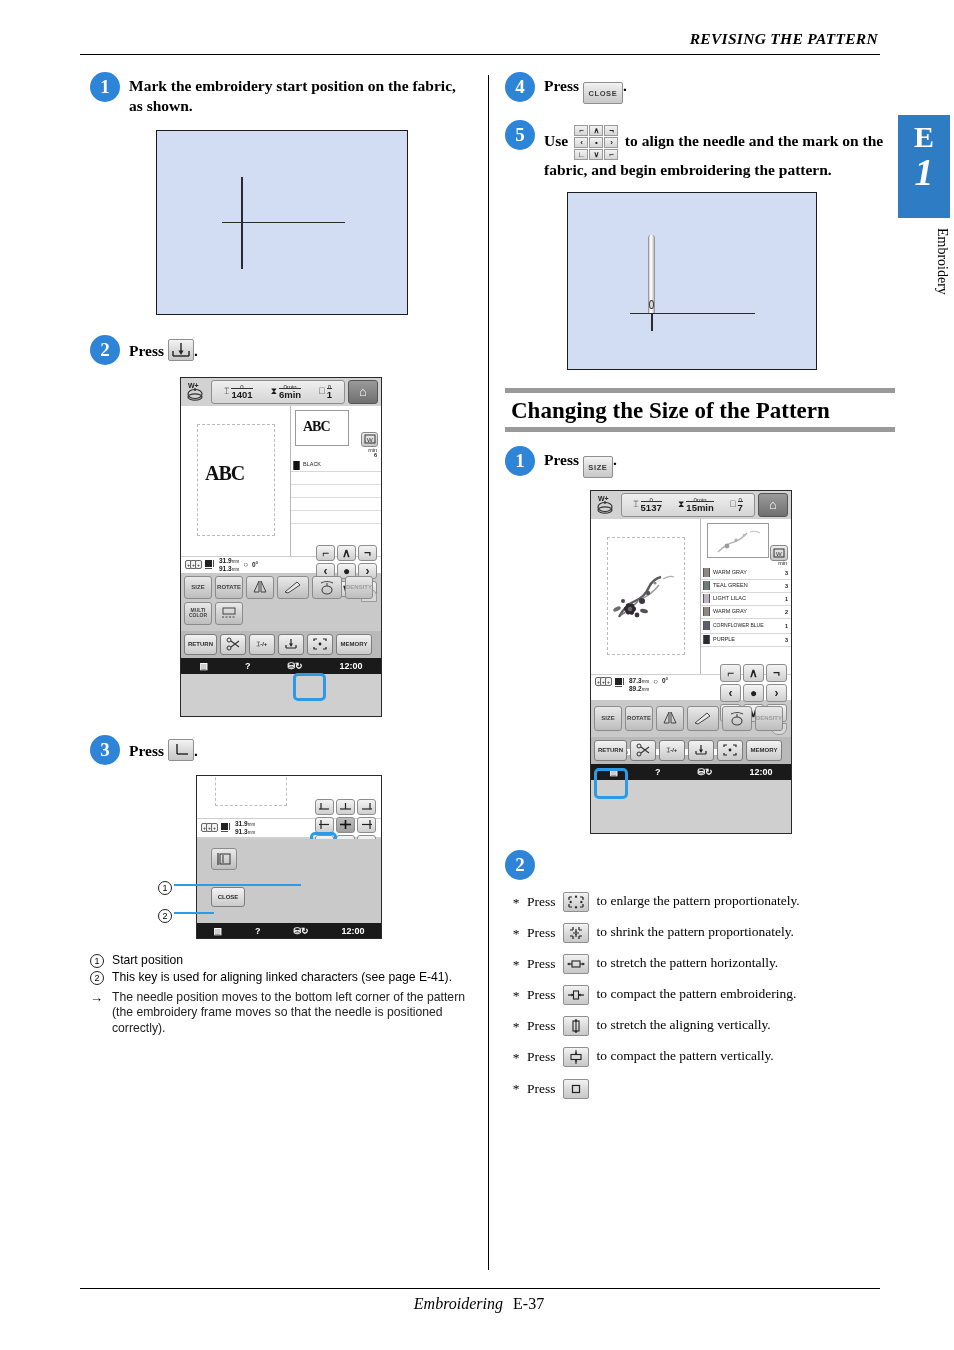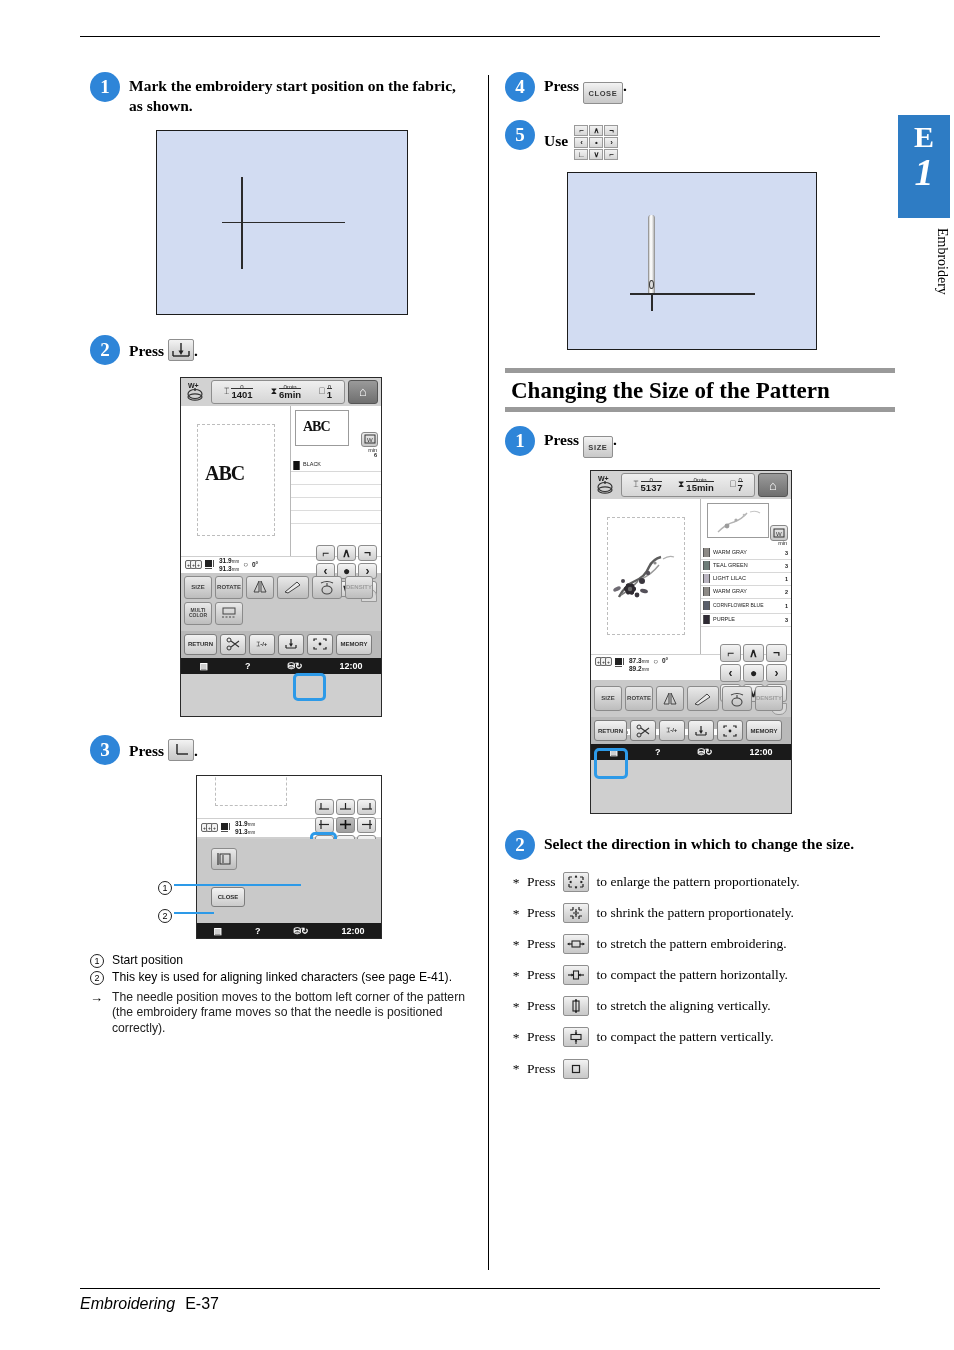--- a/index.html
+++ b/index.html
@@ -28,22 +28,22 @@
   }
   .header-rule {
     border-top:1.6px solid #000;
     margin-top:6px;
   }
   .page-footer {
     position:absolute; left:80px; top:1288px; width:800px;
   }
   .footer-rule { border-top:1.6px solid #000; }
   .footer-text {
-    text-align:left; padding-top:6px; padding-right:2px;
-    font-family:Liberation Sans, sans-serif; font-size:16px;
+    text-align:center; padding-top:6px; padding-right:2px;
+    font-family:Liberation Serif, serif; font-size:16px;
   }
   .footer-text .f-sec { font-style:italic; font-weight:normal; }
   .footer-text .f-pg { font-style:normal; margin-left:10px; }
 
   
   .side-tab {
     position:absolute; left:898px; top:115px;
     width:52px; height:103px;
     background:#2e7cc4;
     color:#fff;
@@ -292,20 +292,21 @@
   .bl-key { flex:0 0 auto; margin-right:8px; }
   .bl-txt { flex:1 1 auto; line-height:1.25; }
 
   
   svg { display:block; }
 </style>
 </head>
 <body>
 
 <div class="page-header">
+  <div class="header-title">REVISING THE PATTERN</div>
   <div class="header-rule"></div>
 </div>
 
 <div class="side-tab">
   <div class="st-letter">E</div>
   <div class="st-num">1</div>
 </div>
 <div class="side-label">Embroidery</div>
 
 <div class="col-divider"></div>
@@ -679,20 +680,21 @@
           <span class="ap-cell">‹</span>
           <span class="ap-cell">•</span>
           <span class="ap-cell">›</span>
         </span>
         <span class="ap-row">
           <span class="ap-cell">∟</span>
           <span class="ap-cell">∨</span>
           <span class="ap-cell">⌐</span>
         </span>
       </span>
+      <span>to align the needle and the mark on the fabric, and begin embroidering the pattern.</span>
     </div>
   </div>
 
   <div class="fabric" style="width:250px;height:178px;margin:12px 0 0 62px;">
     <div class="fab-h" style="left:62px;top:120px;width:125px;"></div>
     <div class="fab-v" style="left:83px;top:120px;height:18px;"></div>
     <div class="needle" style="left:80px;top:42px;height:78px;"></div>
     <div class="needle-eye" style="left:81px;top:107px;"></div>
   </div>
 
@@ -925,21 +927,20 @@
       <span>?</span>
       <span>⛁↻</span>
       <span>12:00</span>
     </div>
 
     <div class="hl-box" style="left:3px;top:277px;width:34px;height:31px;"></div>
   </div>
 
   <div class="step" style="margin-top:16px">
     <div class="step-num">2</div>
-    <div class="step-body" style="width:340px">Select the direction in which to change the size.</div>
   </div>
 
   <div class="blist">
 
     <div class="bl-row">
       <span class="bl-star">*</span>
       <span class="bl-press">Press</span>
       <span class="bl-key key key-sm">
         <svg width="24" height="18" viewBox="0 0 24 18">
           <path d="M5 4 h3 M5 4 v3 M19 4 h-3 M19 4 v3 M5 14 h3 M5 14 v-3 M19 14 h-3 M19 14 v-3" stroke="#222" stroke-width="1.2" fill="none"></path>
@@ -972,36 +973,36 @@
       <span class="bl-press">Press</span>
       <span class="bl-key key key-sm">
         <svg width="24" height="18" viewBox="0 0 24 18">
           <rect x="8" y="6" width="8" height="6" fill="none" stroke="#222" stroke-width="1.1"></rect>
           <line x1="4" y1="9" x2="8" y2="9" stroke="#222" stroke-width="1.2"></line>
           <line x1="16" y1="9" x2="20" y2="9" stroke="#222" stroke-width="1.2"></line>
           <polygon points="3,9 5.5,7.4 5.5,10.6" fill="#222"></polygon>
           <polygon points="21,9 18.5,7.4 18.5,10.6" fill="#222"></polygon>
         </svg>
       </span>
-      <span class="bl-txt">to stretch the pattern embroidering.</span>
+      <span class="bl-txt">to stretch the pattern horizontally.</span>
     </div>
 
     <div class="bl-row">
       <span class="bl-star">*</span>
       <span class="bl-press">Press</span>
       <span class="bl-key key key-sm">
         <svg width="24" height="18" viewBox="0 0 24 18">
           <rect x="9.5" y="5" width="5" height="8" fill="none" stroke="#222" stroke-width="1.1"></rect>
           <line x1="4" y1="9" x2="9" y2="9" stroke="#222" stroke-width="1.2"></line>
           <line x1="15" y1="9" x2="20" y2="9" stroke="#222" stroke-width="1.2"></line>
           <polygon points="9.8,9 7.3,7.4 7.3,10.6" fill="#222"></polygon>
           <polygon points="14.2,9 16.7,7.4 16.7,10.6" fill="#222"></polygon>
         </svg>
       </span>
-      <span class="bl-txt">to compact the pattern horizontally.</span>
+      <span class="bl-txt">to compact the pattern embroidering.</span>
     </div>
 
     <div class="bl-row">
       <span class="bl-star">*</span>
       <span class="bl-press">Press</span>
       <span class="bl-key key key-sm">
         <svg width="24" height="18" viewBox="0 0 24 18">
           <rect x="9" y="4" width="6" height="10" fill="none" stroke="#222" stroke-width="1.1"></rect>
           <line x1="12" y1="2" x2="12" y2="16" stroke="#222" stroke-width="1.1"></line>
           <polygon points="12,2 10.7,4.3 13.3,4.3" fill="#222"></polygon>

